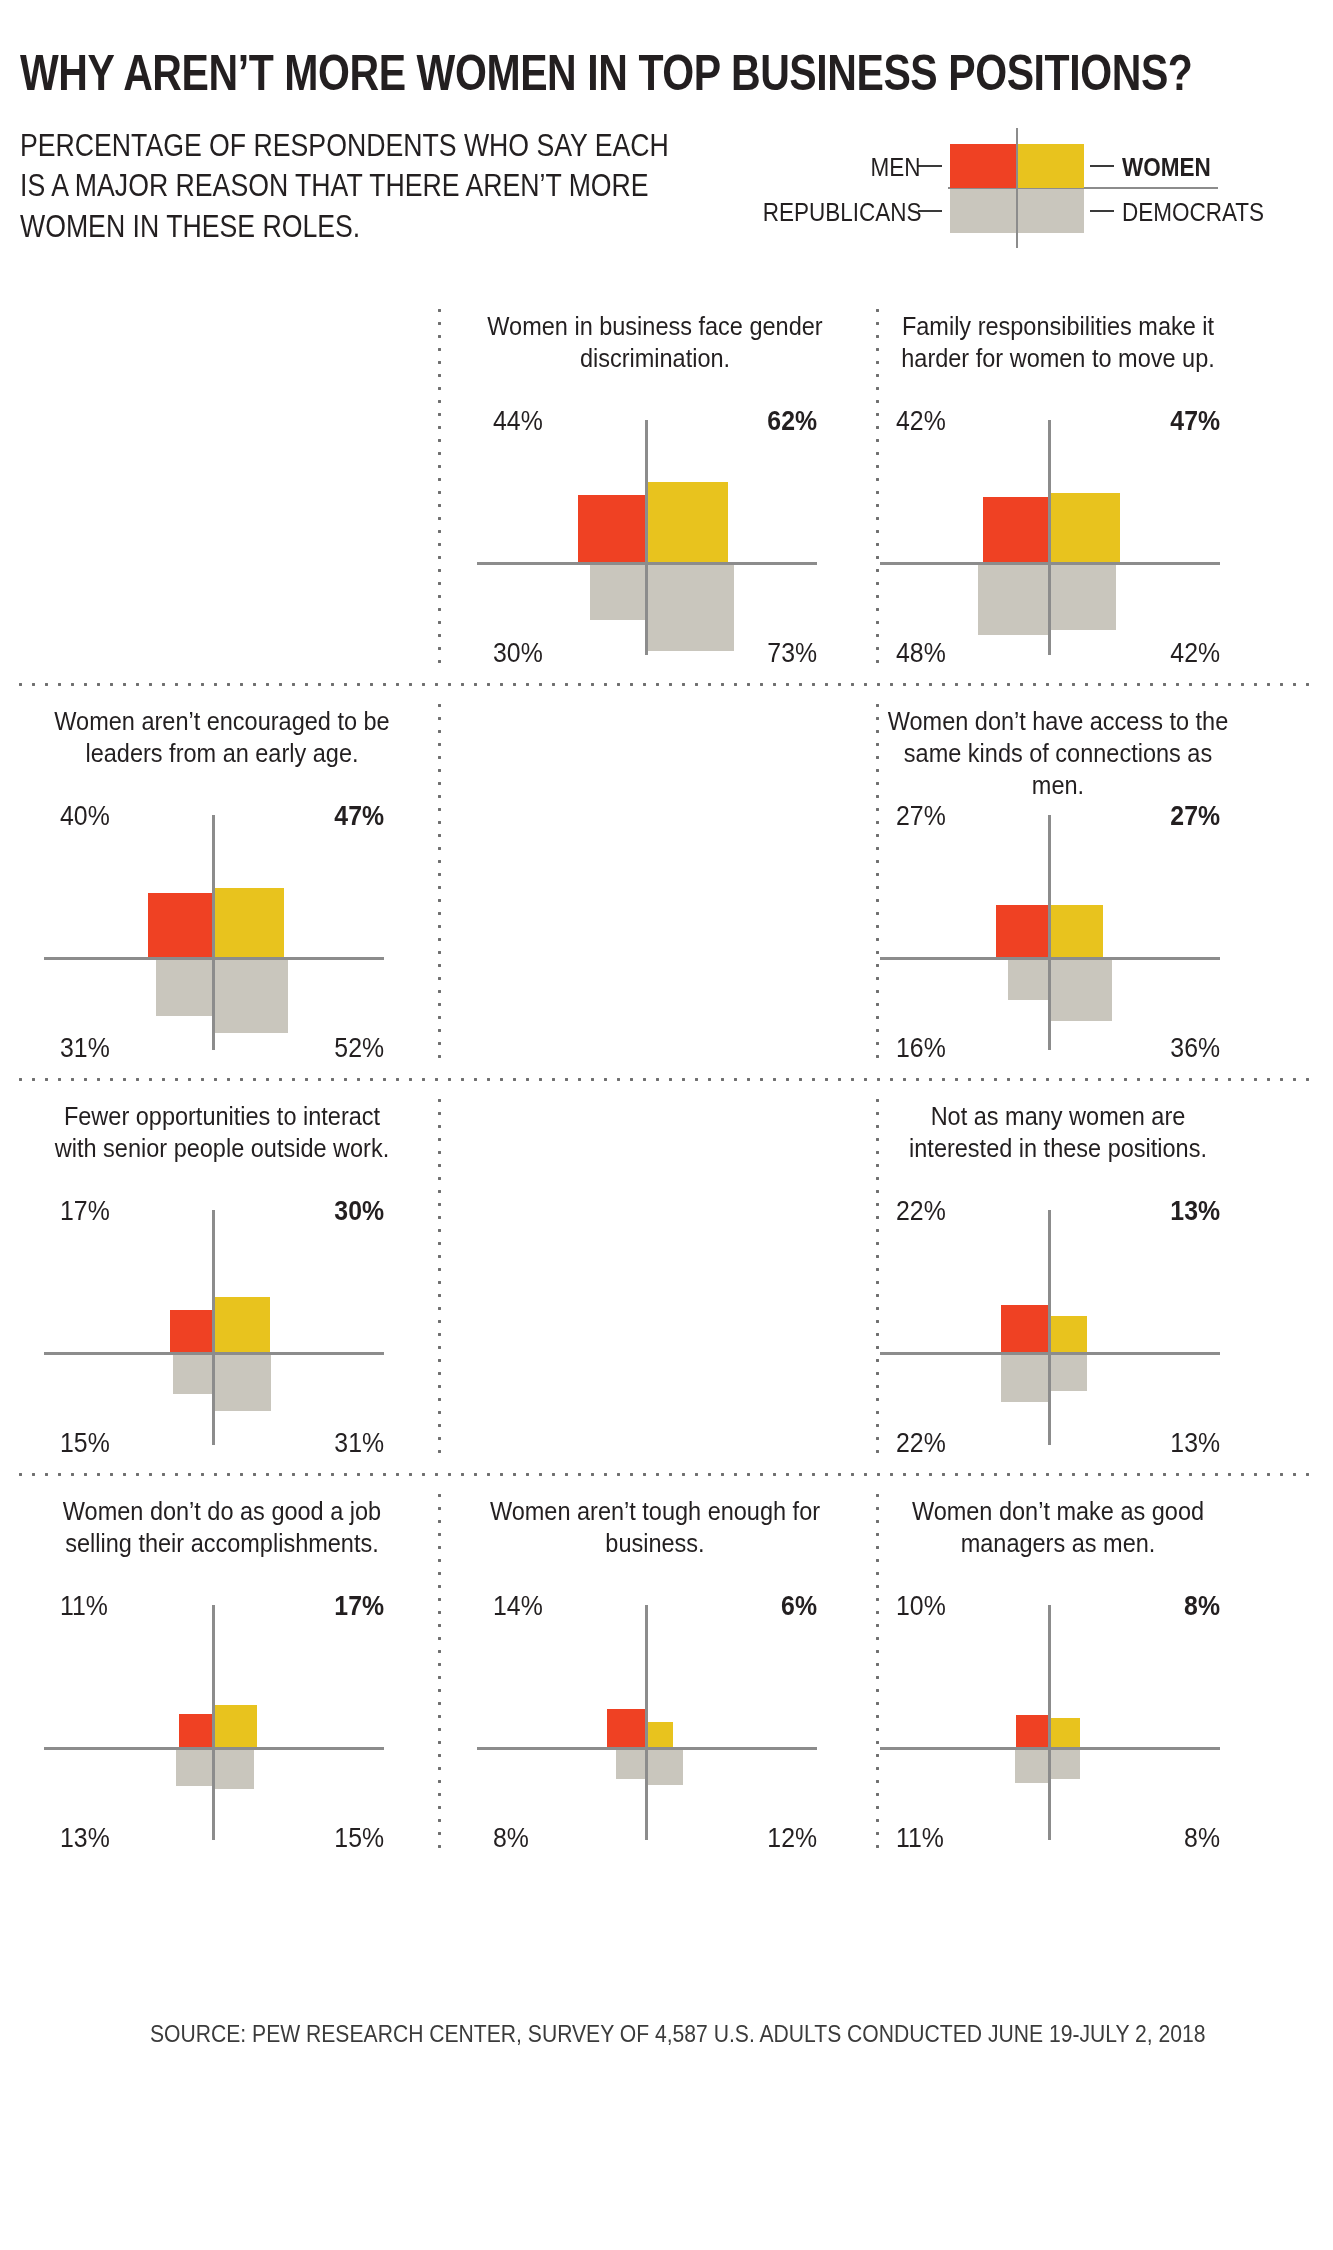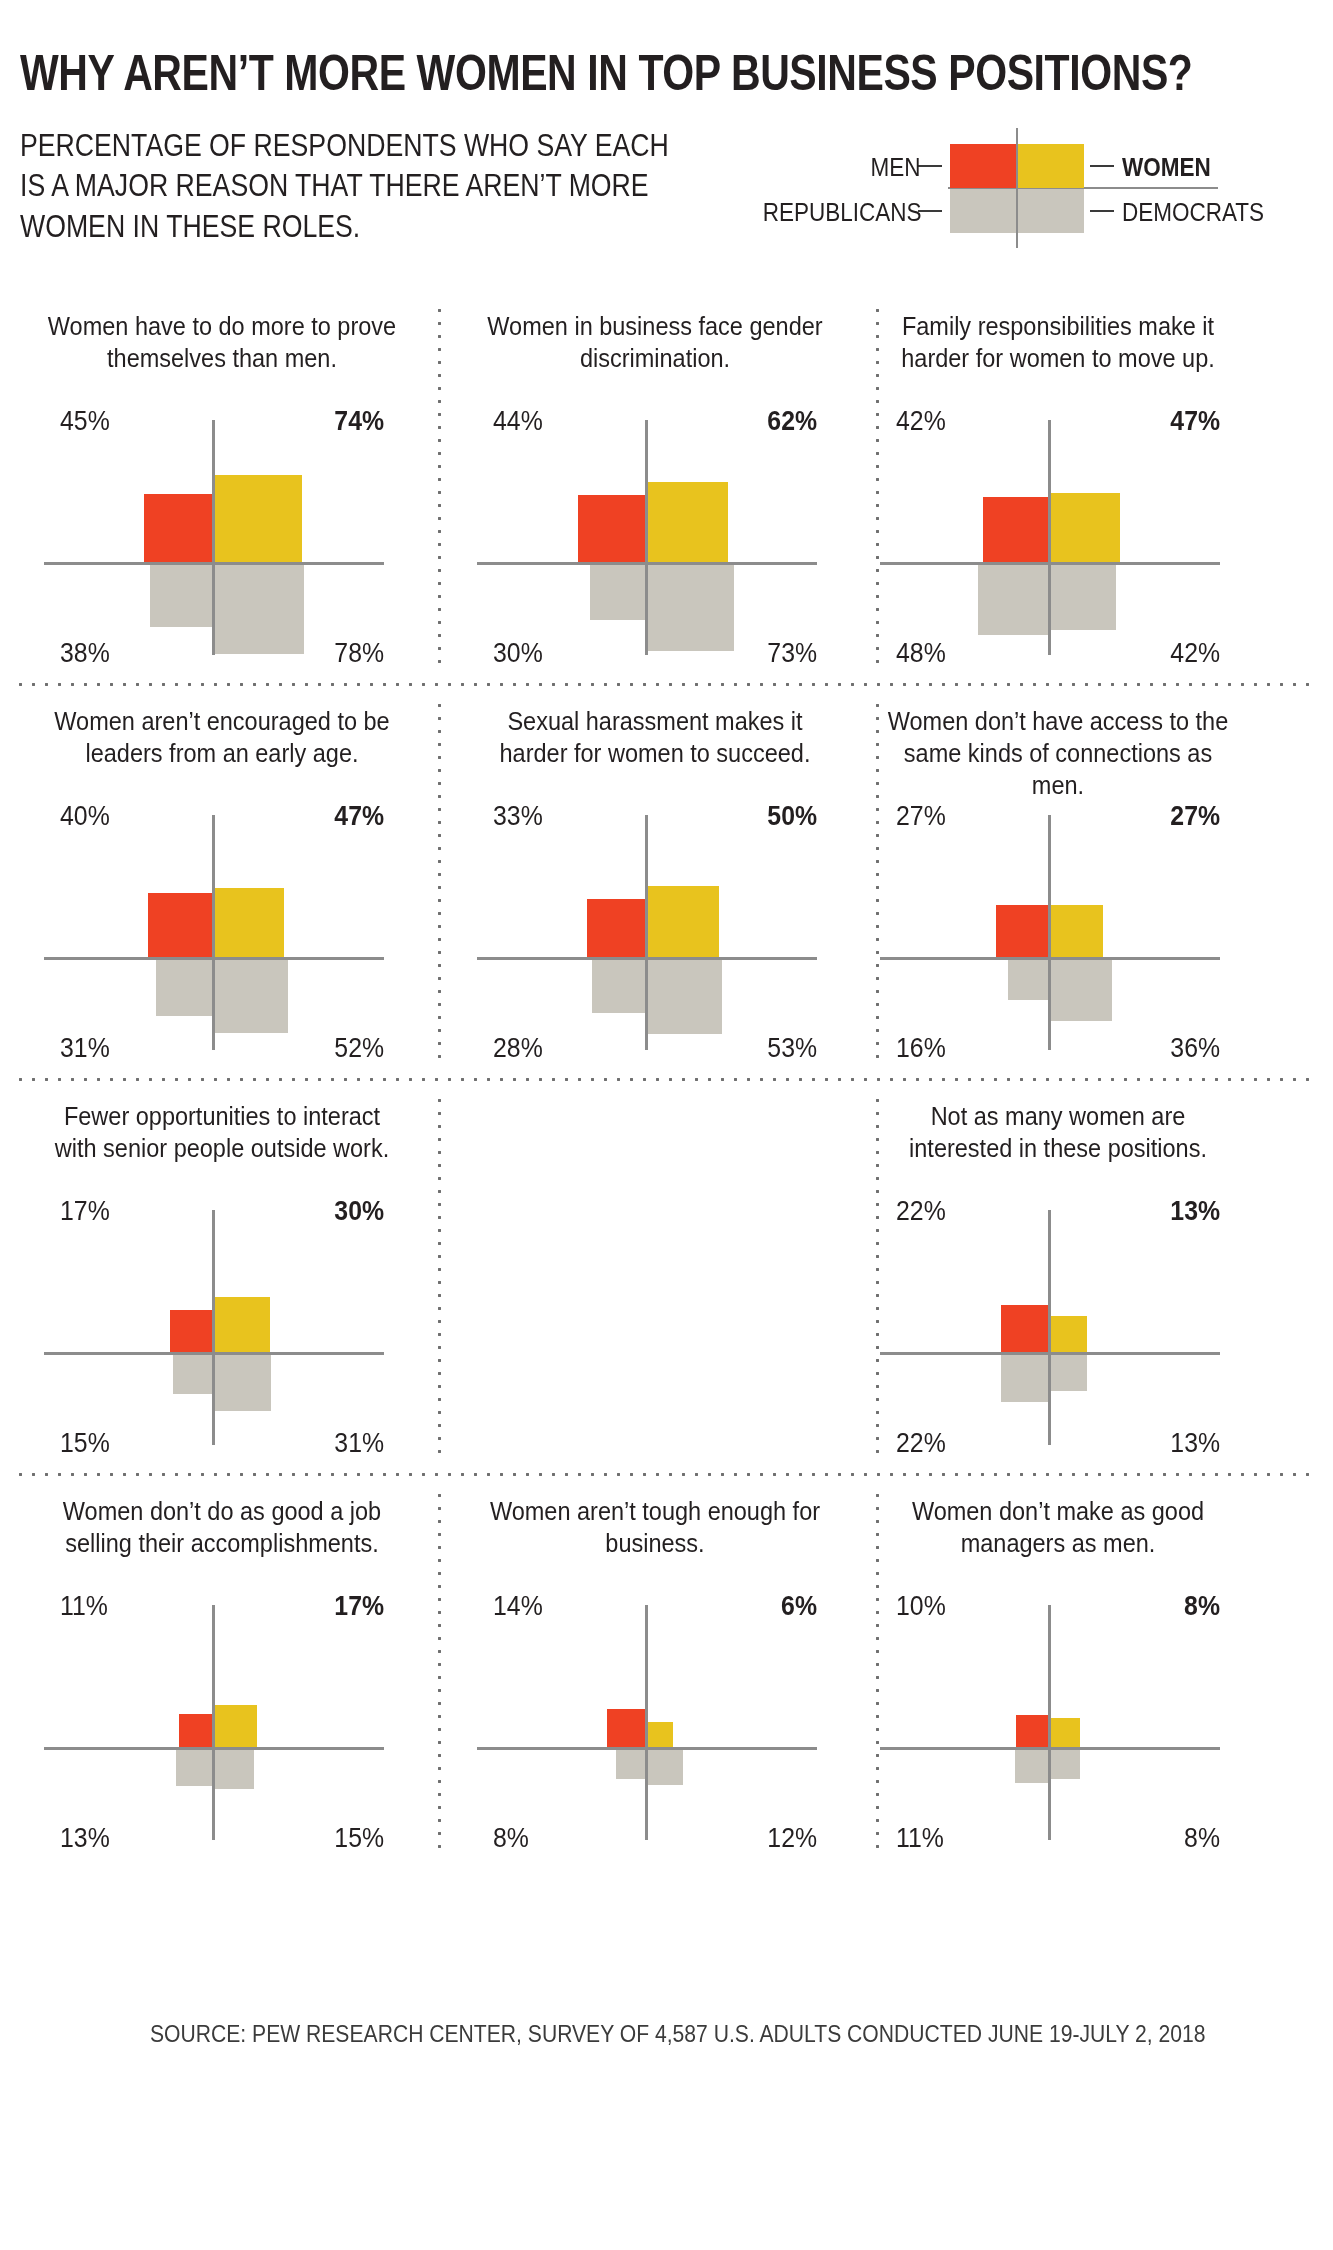--- a/index.html
+++ b/index.html
@@ -208,35 +208,20 @@
   <div class="lg-dash d-dem"></div>
 
   <div class="lg-label men">MEN</div>
   <div class="lg-label women">WOMEN</div>
   <div class="lg-label rep">REPUBLICANS</div>
   <div class="lg-label dem">DEMOCRATS</div>
 </div>
 
 <div id="grid">
     <div class="grid-row">
-      <div class="cell c0">
-        <div class="cell-title">Women have to do more to prove themselves than men.</div>
-        <div class="quad">
-          <div class="qx"></div>
-          <div class="qy"></div>
-          <div class="bar men" style="width: 68px; height: 68px; left: 122px; top: 92px;"></div>
-          <div class="bar women" style="width: 87px; height: 87px; left: 193px; top: 73px;"></div>
-          <div class="bar rep" style="width: 62px; height: 62px; left: 128px; top: 163px;"></div>
-          <div class="bar dem" style="width: 89px; height: 89px; left: 193px; top: 163px;"></div>
-          <div class="val tl">45%</div>
-          <div class="val tr">74%</div>
-          <div class="val bl">38%</div>
-          <div class="val br">78%</div>
-        </div>
-      </div>
       <div class="cell c1">
         <div class="cell-title">Women in business face gender discrimination.</div>
         <div class="quad">
           <div class="qx"></div>
           <div class="qy"></div>
           <div class="bar men" style="width: 67px; height: 67px; left: 123px; top: 93px;"></div>
           <div class="bar women" style="width: 80px; height: 80px; left: 193px; top: 80px;"></div>
           <div class="bar rep" style="width: 55px; height: 55px; left: 135px; top: 163px;"></div>
           <div class="bar dem" style="width: 86px; height: 86px; left: 193px; top: 163px;"></div>
           <div class="val tl">44%</div>
@@ -273,35 +258,20 @@
           <div class="bar men" style="width: 64px; height: 64px; left: 126px; top: 96px;"></div>
           <div class="bar women" style="width: 69px; height: 69px; left: 193px; top: 91px;"></div>
           <div class="bar rep" style="width: 56px; height: 56px; left: 134px; top: 163px;"></div>
           <div class="bar dem" style="width: 73px; height: 73px; left: 193px; top: 163px;"></div>
           <div class="val tl">40%</div>
           <div class="val tr">47%</div>
           <div class="val bl">31%</div>
           <div class="val br">52%</div>
         </div>
       </div>
-      <div class="cell c1">
-        <div class="cell-title">Sexual harassment makes it harder for women to succeed.</div>
-        <div class="quad">
-          <div class="qx"></div>
-          <div class="qy"></div>
-          <div class="bar men" style="width: 58px; height: 58px; left: 132px; top: 102px;"></div>
-          <div class="bar women" style="width: 71px; height: 71px; left: 193px; top: 89px;"></div>
-          <div class="bar rep" style="width: 53px; height: 53px; left: 137px; top: 163px;"></div>
-          <div class="bar dem" style="width: 74px; height: 74px; left: 193px; top: 163px;"></div>
-          <div class="val tl">33%</div>
-          <div class="val tr">50%</div>
-          <div class="val bl">28%</div>
-          <div class="val br">53%</div>
-        </div>
-      </div>
       <div class="cell c2">
         <div class="cell-title">Women don’t have access to the same kinds of connections as men.</div>
         <div class="quad">
           <div class="qx"></div>
           <div class="qy"></div>
           <div class="bar men" style="width: 52px; height: 52px; left: 138px; top: 108px;"></div>
           <div class="bar women" style="width: 52px; height: 52px; left: 193px; top: 108px;"></div>
           <div class="bar rep" style="width: 40px; height: 40px; left: 150px; top: 163px;"></div>
           <div class="bar dem" style="width: 61px; height: 61px; left: 193px; top: 163px;"></div>
           <div class="val tl">27%</div>

